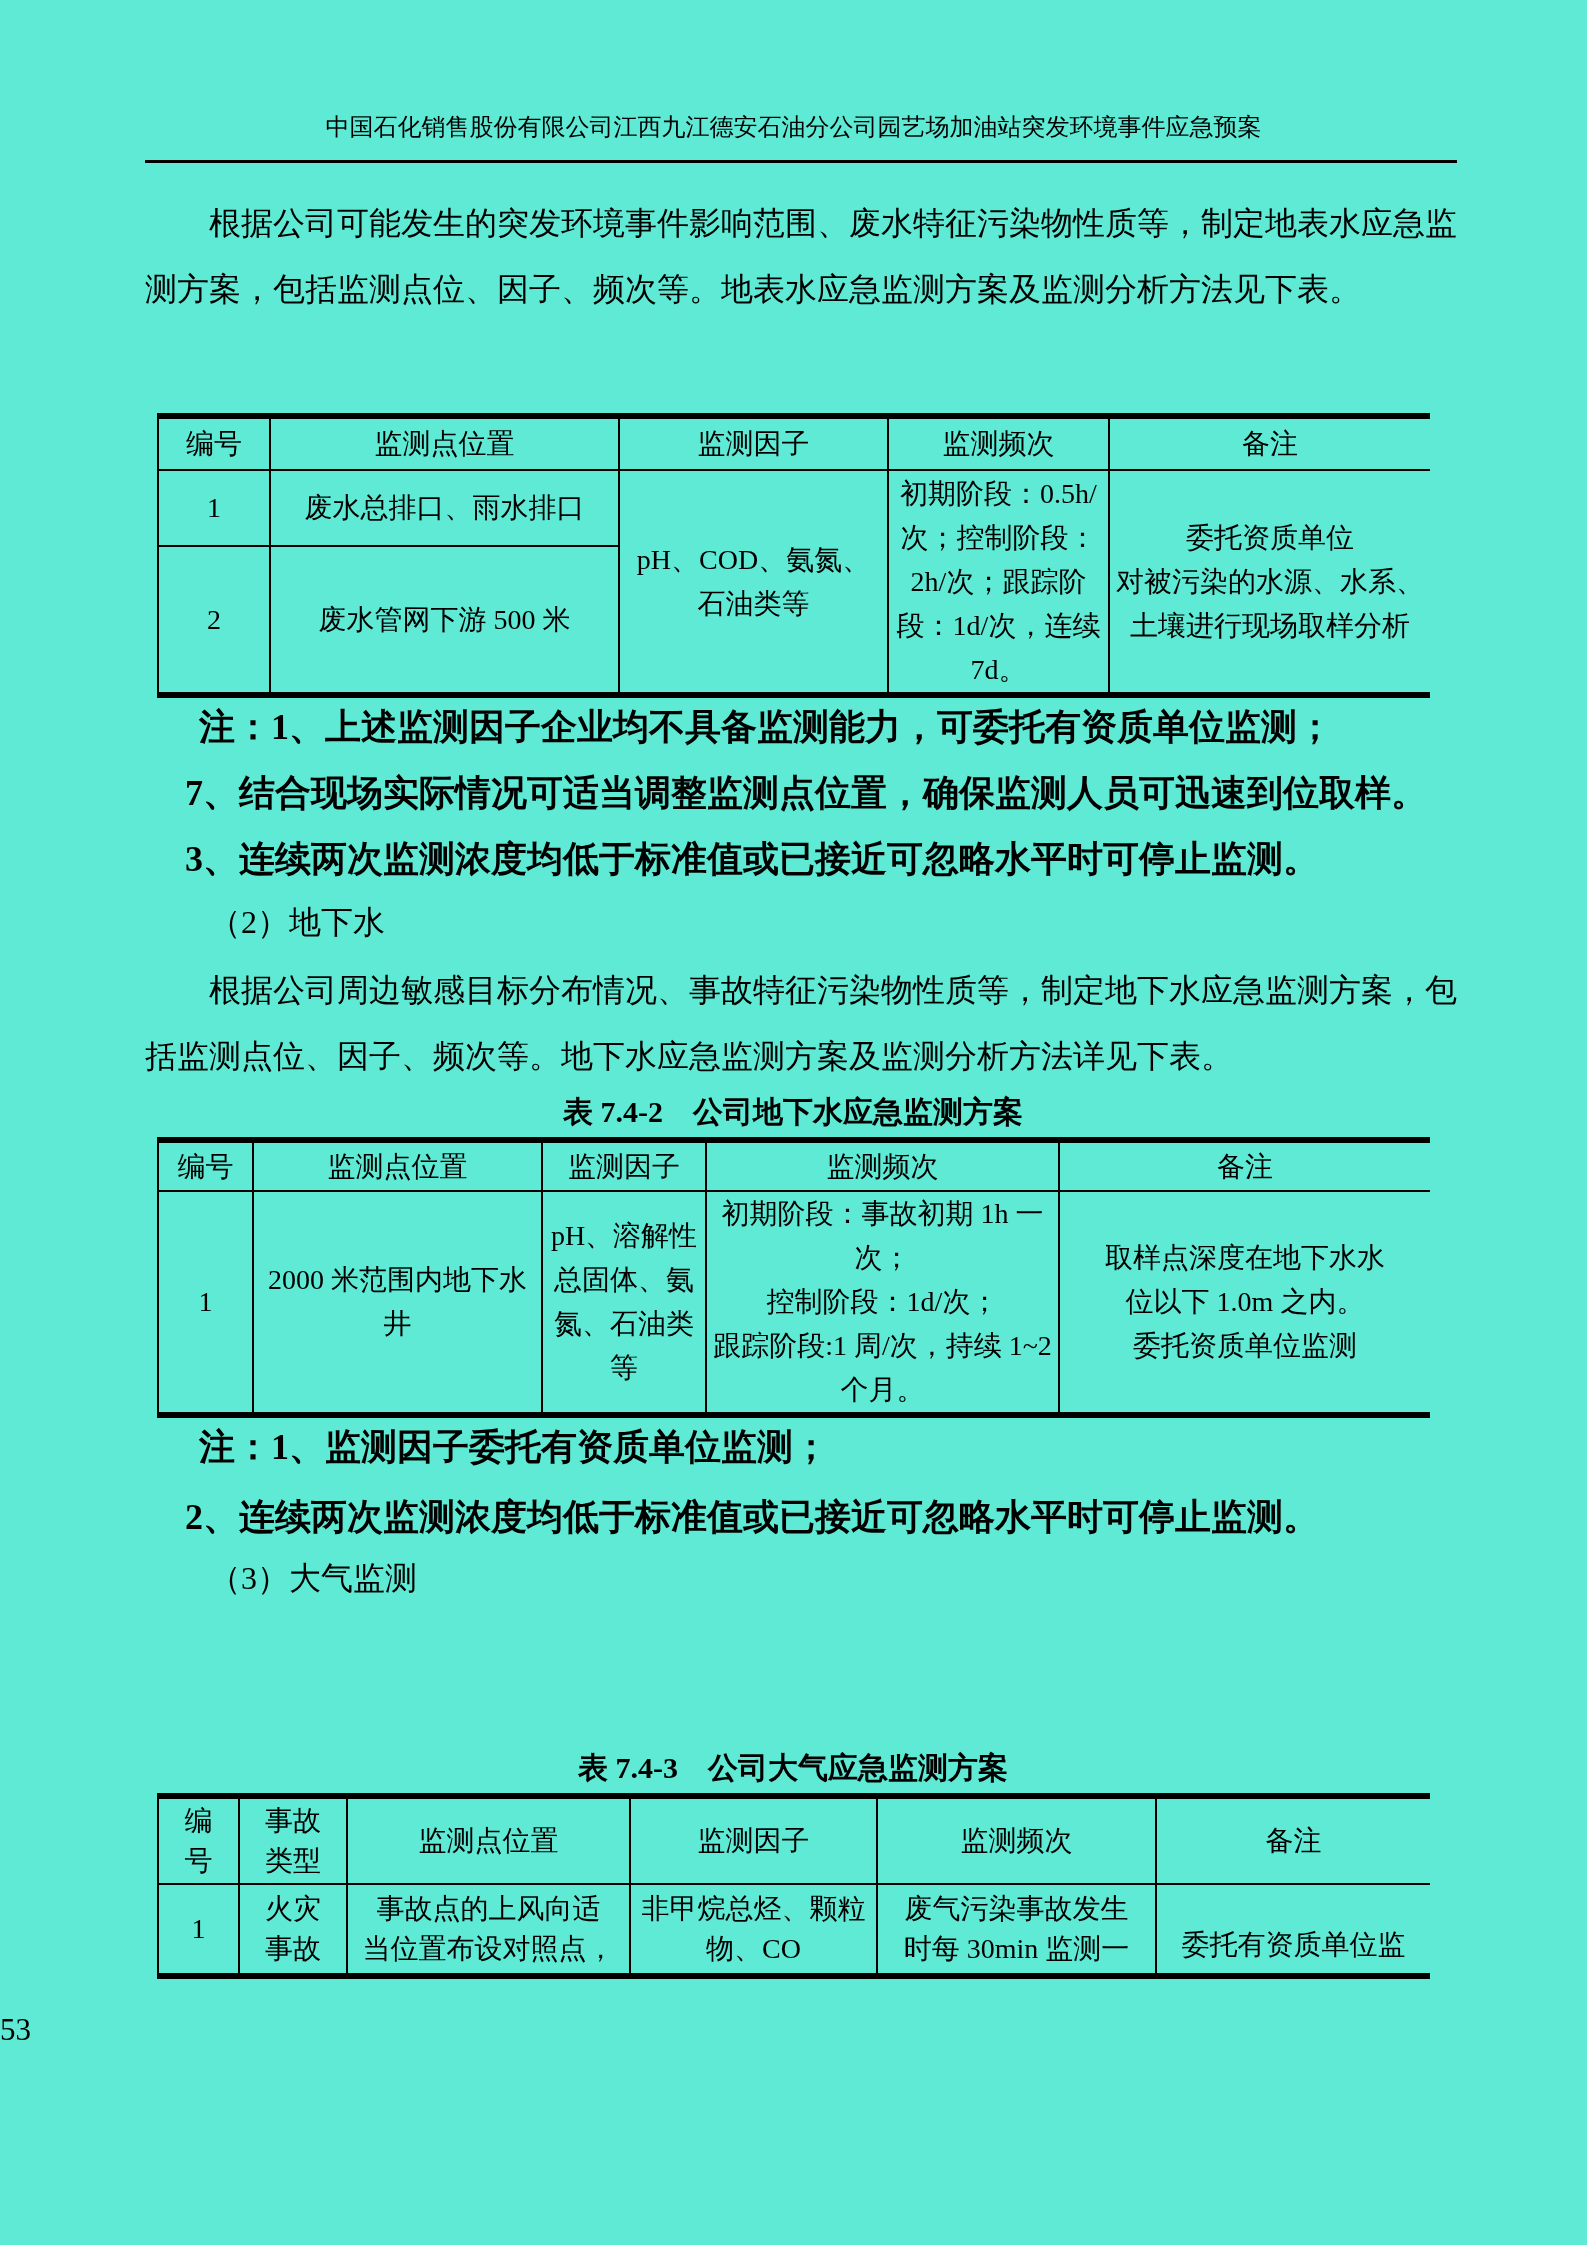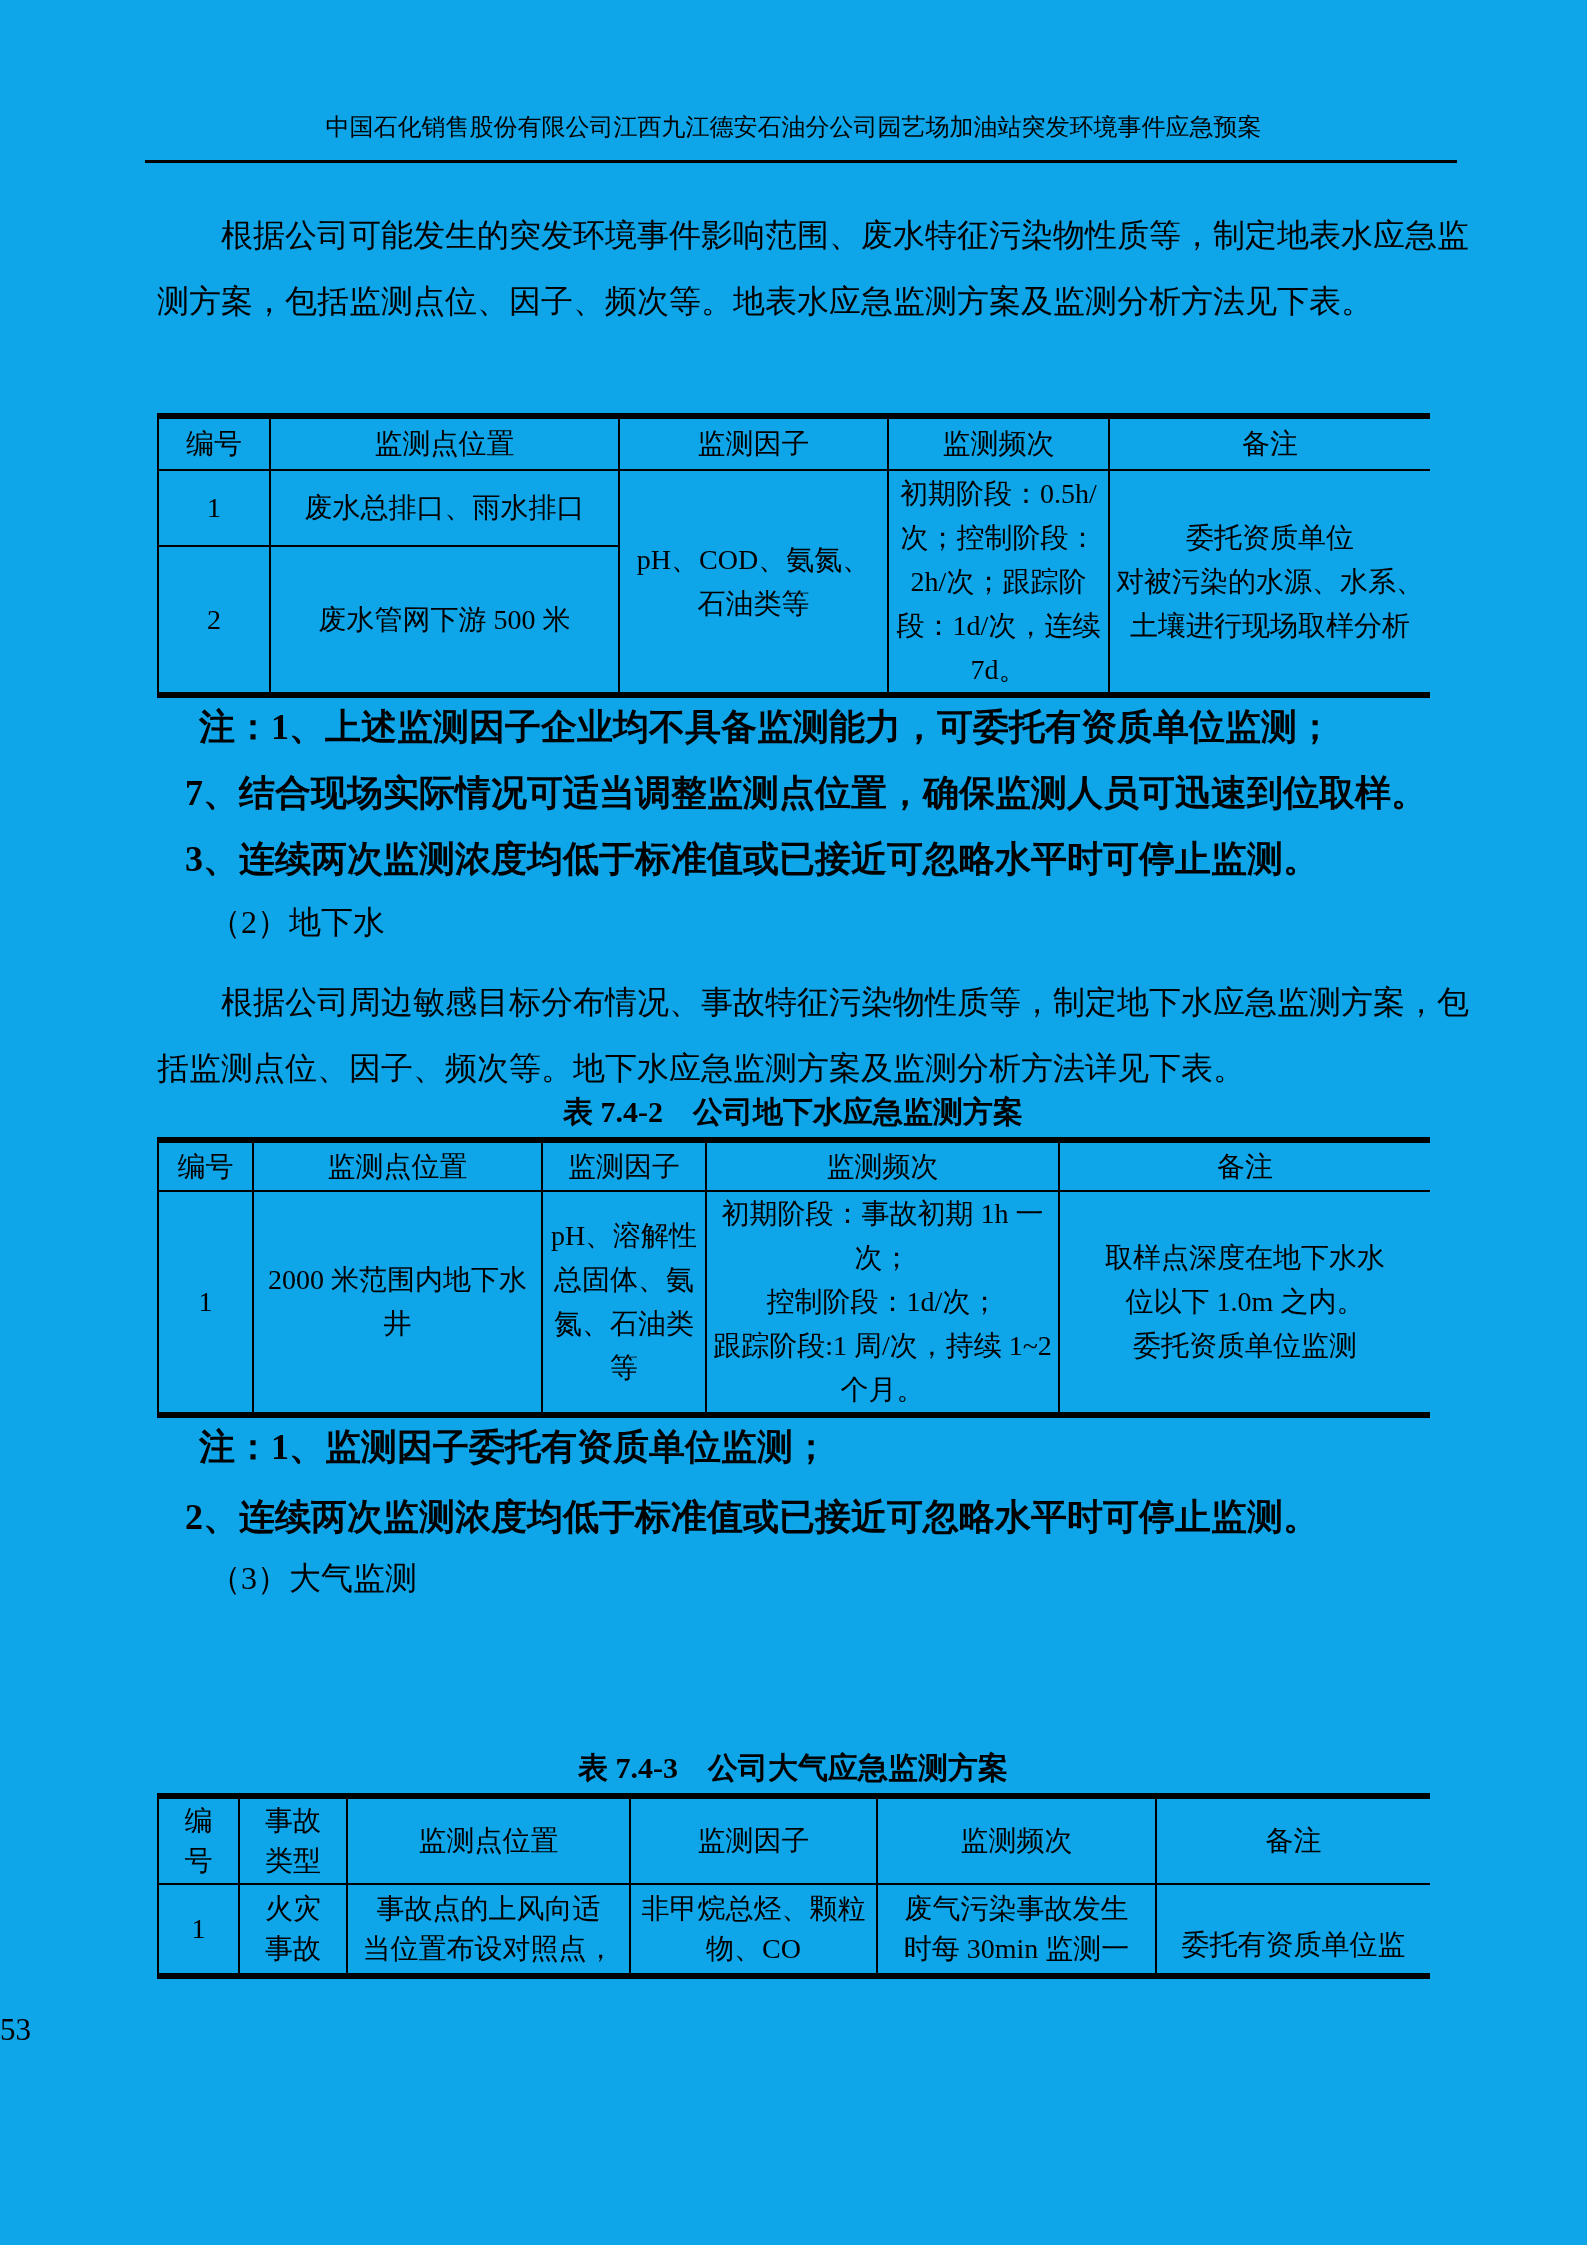--- a/index.html
+++ b/index.html
@@ -1,30 +1,30 @@
 <!DOCTYPE html>
 <html><head>
 <meta charset="utf-8">
 <style>
   html,body { margin:0; padding:0; background:#ffffff; }
   .page {
-    position:relative; width:1587px; height:2245px; background:#0ea5e9;
+    position:relative; width:1587px; height:2245px; background:#5eead4;
     font-family:"Liberation Serif","DejaVu Serif",serif; color:#000;
     overflow:hidden;
   }
   .abs { position:absolute; }
 
   
   .doc-title { top:112px; left:0; width:1587px; text-align:center;
     font-size:24px; line-height:30px; }
   .doc-rule { top:160px; left:145px; width:1312px; height:0;
     border-top:3px solid #000; }
 
   
-  .para { left:145px; width:1312px; margin:12px; font-size:32px; line-height:66px;
+  .para { left:145px; width:1312px; margin:0; font-size:32px; line-height:66px;
     text-align:justify; text-indent:64px; }
   #para1 { top:190px; }
   #para2 { top:957px; }
   #para3 { top:1614px; }
 
   
   .section-heading { left:145px; width:1312px; margin:0; font-size:32px;
     line-height:44px; padding-left:64px; }
   #sec2 { top:900px; }
   #sec3 { top:1556px; }

